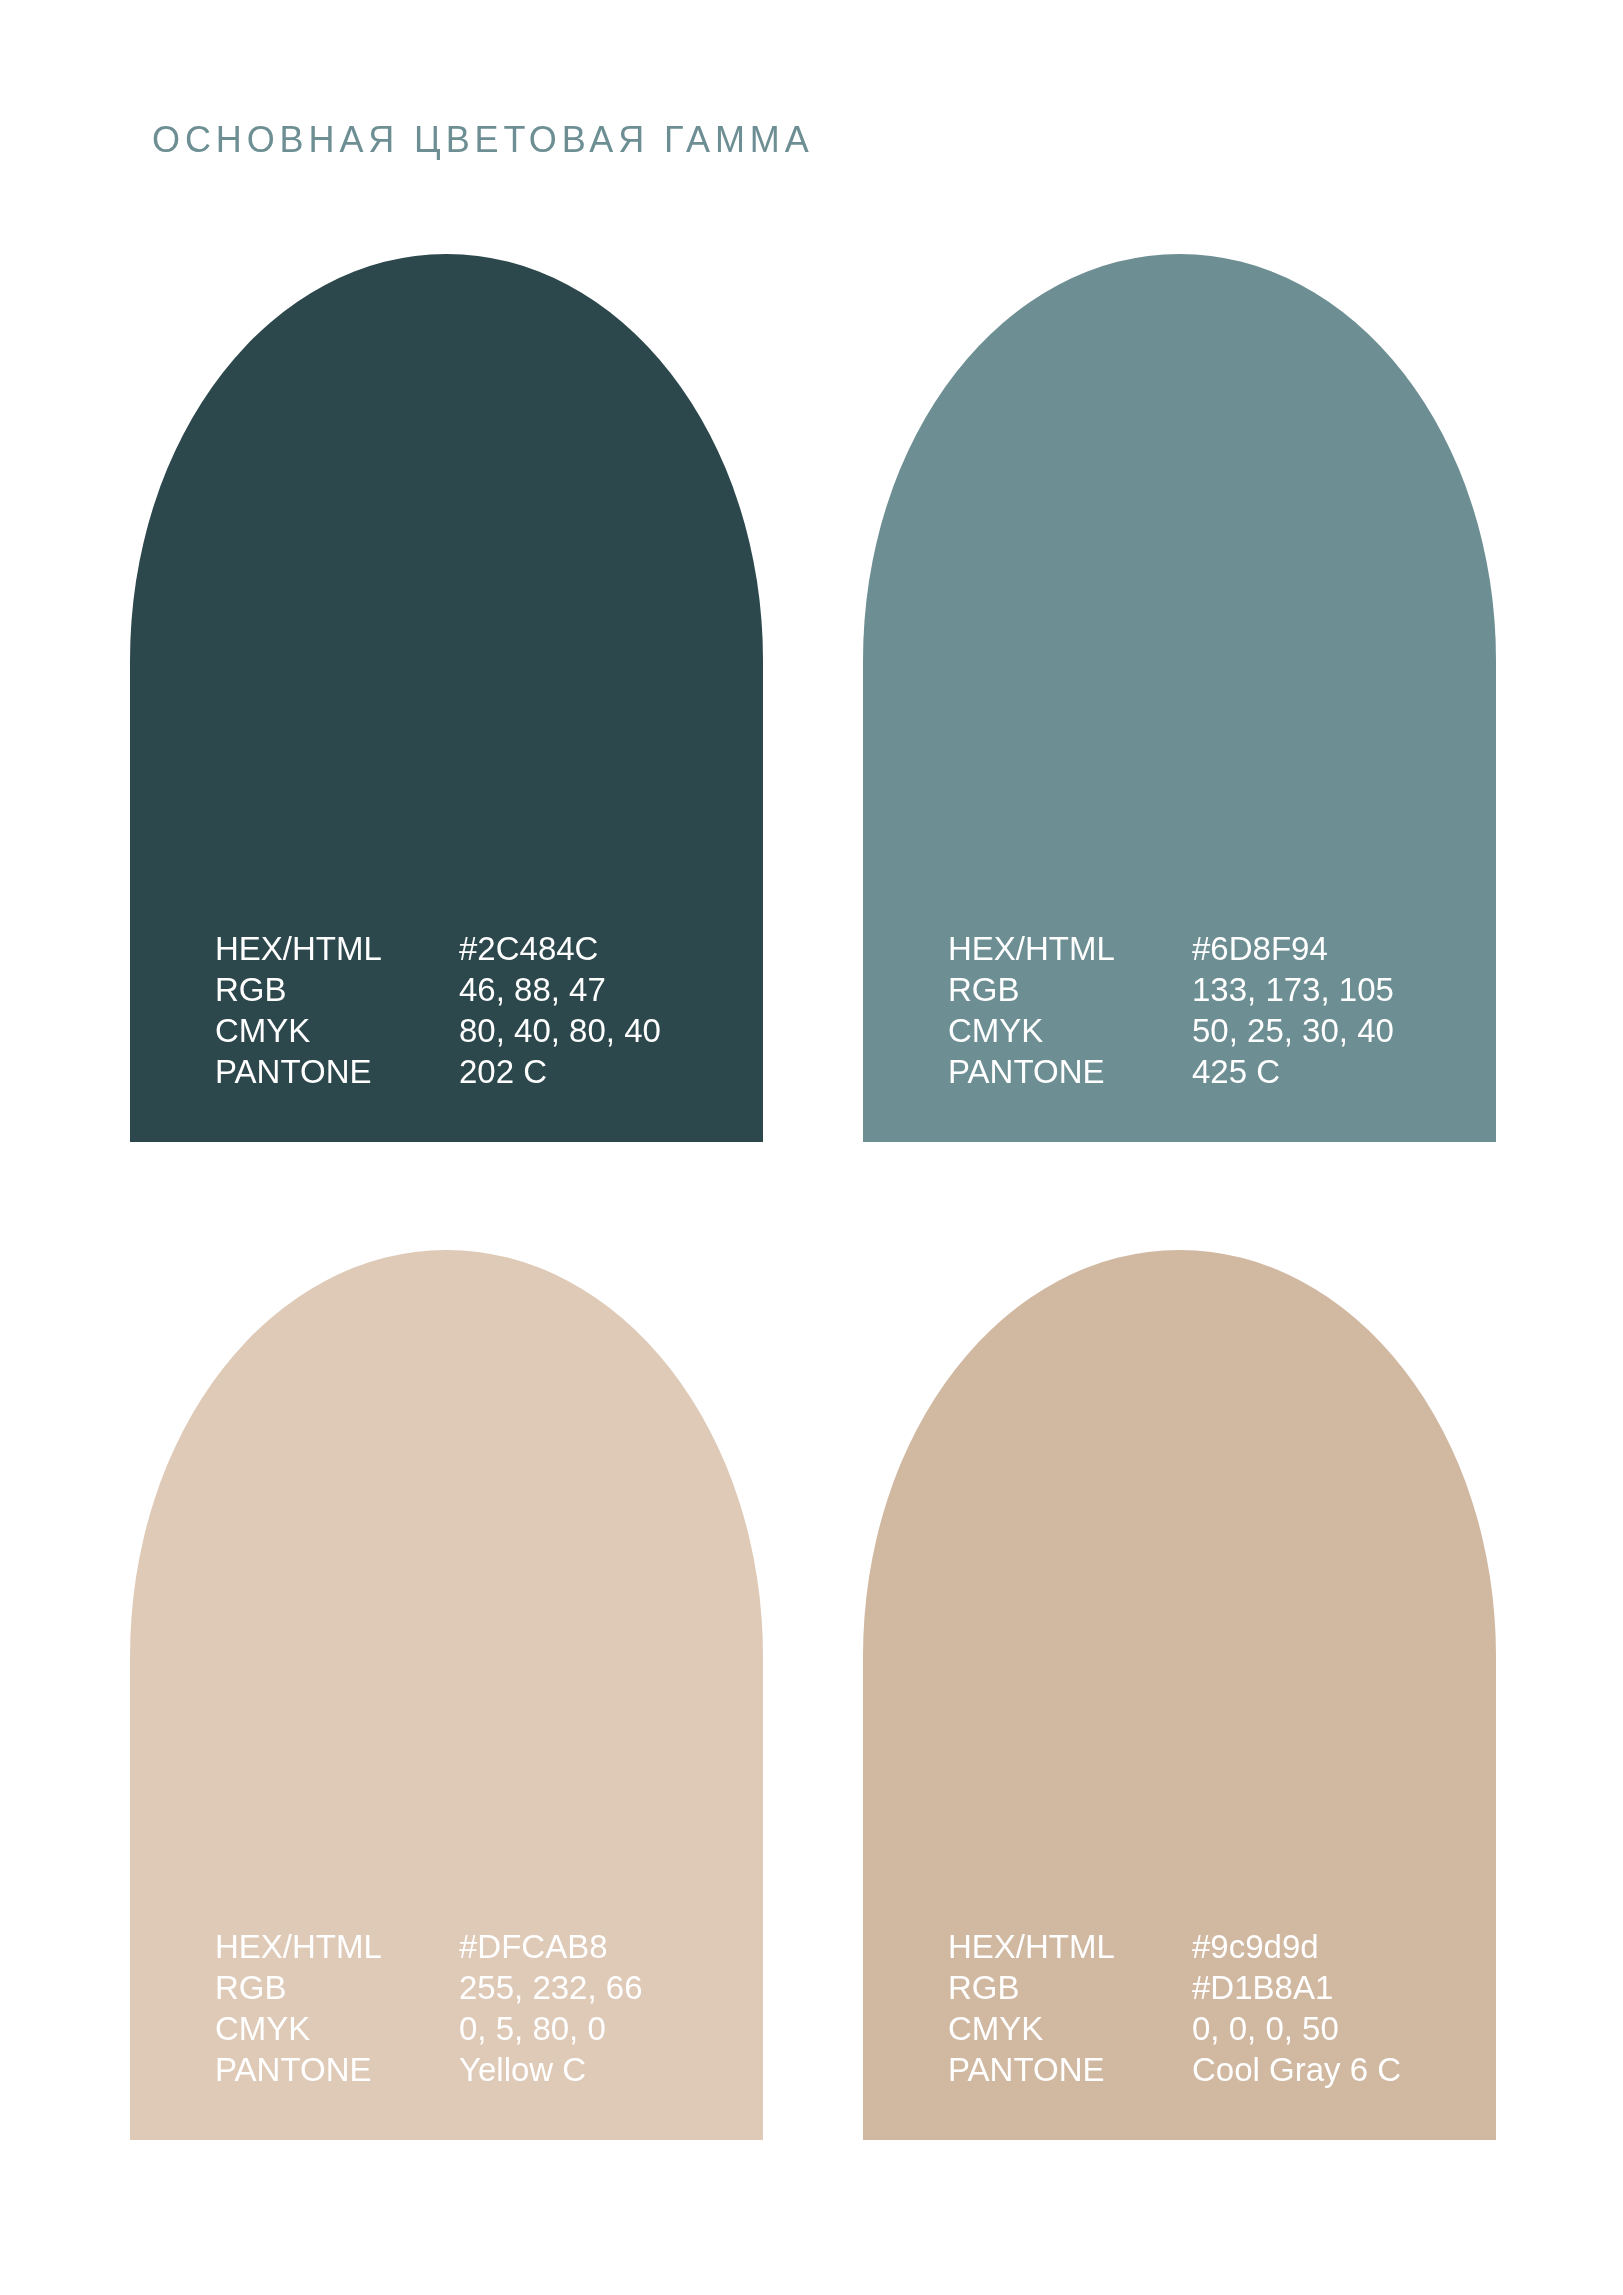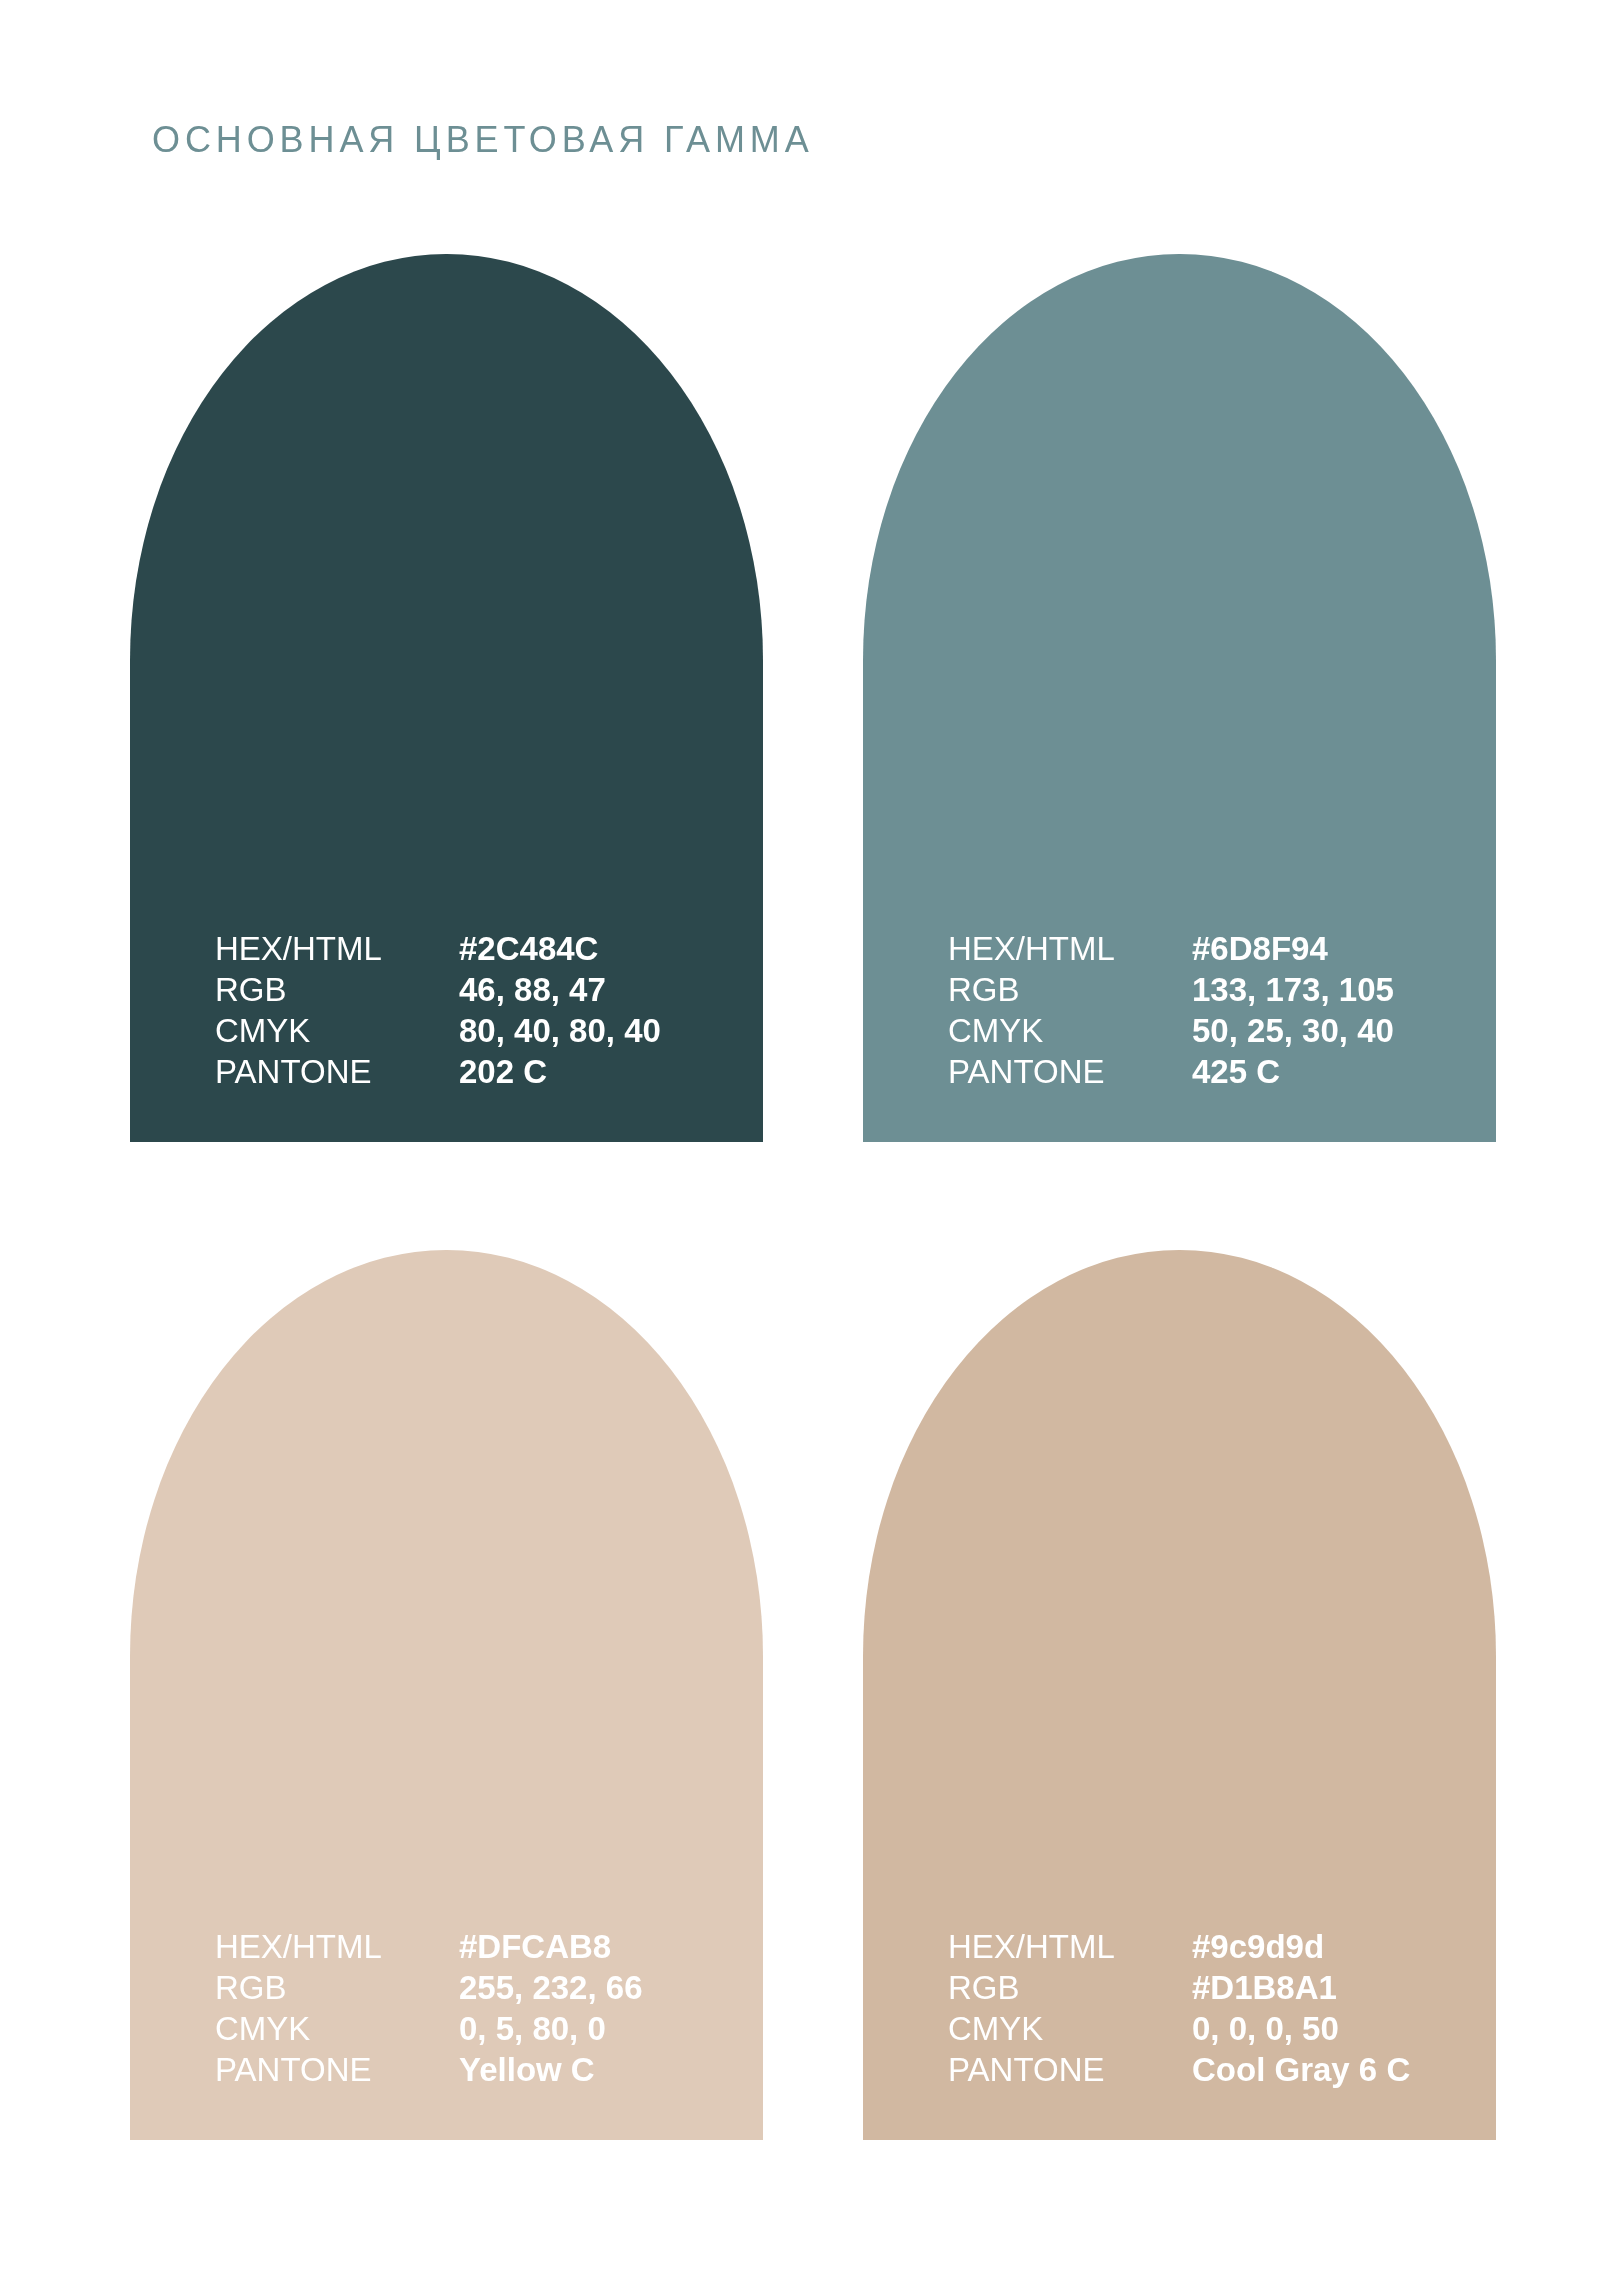--- a/index.html
+++ b/index.html
@@ -78,21 +78,21 @@
     font-size: 33px;
     line-height: 41px;
     font-weight: 400;
     white-space: nowrap;
     margin-left: 12px;
   }
 
   .spec-value {
     font-size: 33px;
     line-height: 41px;
-    font-weight: 700;
+    font-weight: 400;
     white-space: nowrap;
   }
 </style>
 </head>
 <body style="background: rgb(255, 255, 255);">
 
 <div class="page">
 
   <h1 class="page-title" style="color: rgb(109, 143, 148);">ОСНОВНАЯ ЦВЕТОВАЯ ГАММА</h1>
 

